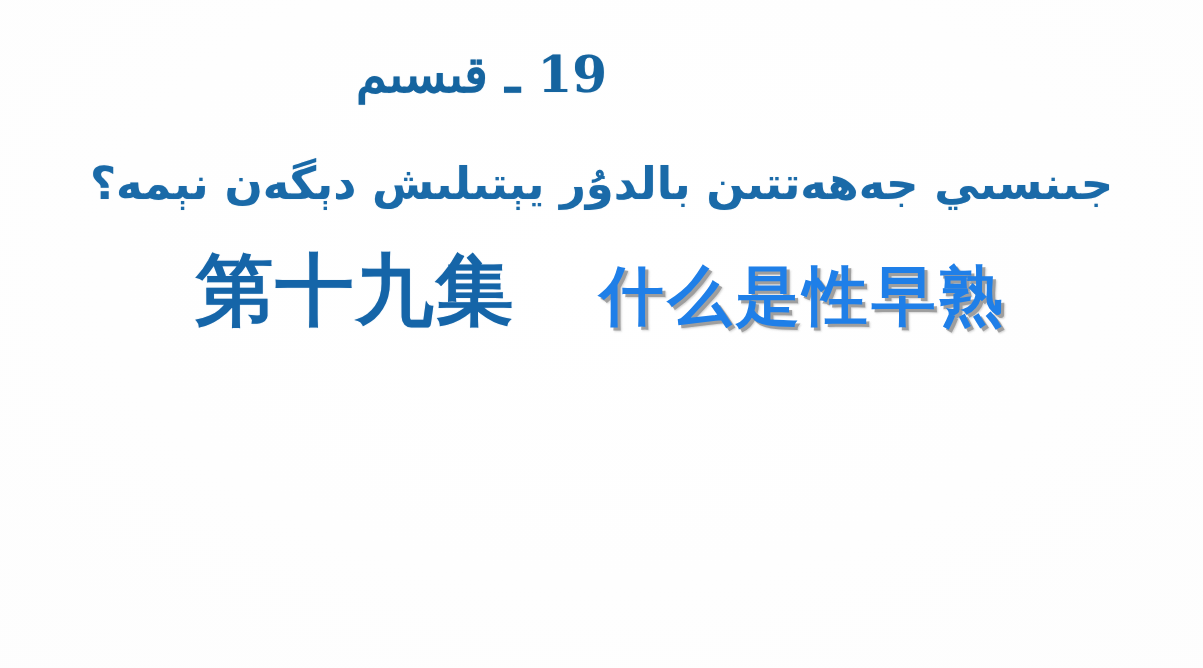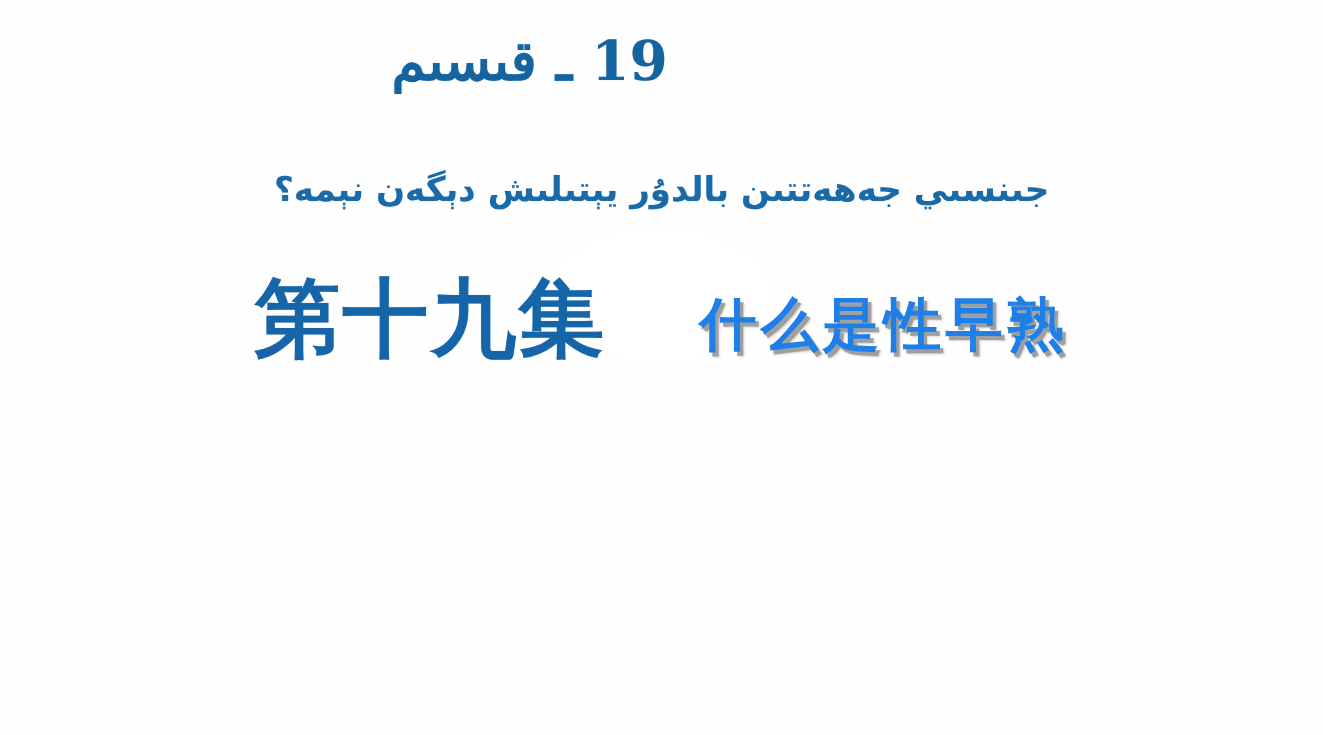--- a/index.html
+++ b/index.html
@@ -31,21 +31,21 @@
     left: 0;
     top: 0;
     width: 1203px;
     text-align: center;
   }
 
   
   .heading-row {
     position: absolute;
     left: 0;
-    top: 25px;
+    top: 44px;
     width: 963px;
     text-align: center;
     direction: rtl;
     unicode-bidi: isolate;
   }
   .heading-text {
     display: inline-block;
     font-family: "DejaVu Serif", "Liberation Serif", serif;
     font-size: 50px;
     font-weight: 700;
@@ -62,21 +62,21 @@
     left: 0;
     top: 150px;
     width: 1203px;
     text-align: center;
     direction: rtl;
     unicode-bidi: isolate;
   }
   .subtitle-text {
     display: inline-block;
     font-family: "DejaVu Sans", sans-serif;
-    font-size: 31px;
+    font-size: 45px;
     font-weight: 700;
     line-height: 1.5;
     color: #1a6aa8;
     white-space: nowrap;
     text-shadow: 0 0 1px rgba(26,106,168,0.30);
   }
 
   
   .cn-row {
     position: absolute;
@@ -101,21 +101,21 @@
   .cn-gap {
     display: inline-block;
     width: 74px;
     height: 1px;
     vertical-align: middle;
   }
   .cn-topic {
     display: inline-block;
     vertical-align: middle;
     font-family: "DejaVu Sans", sans-serif;
-    font-size: 52px;
+    font-size: 64px;
     font-weight: 700;
     line-height: 1.15;
     color: #1f7fe8;
     letter-spacing: 4px;
     text-shadow: 3px 3px 0px rgba(140,140,140,0.75),
                  4px 4px 2px rgba(160,160,160,0.45);
   }
 
   
   .blank-area {

